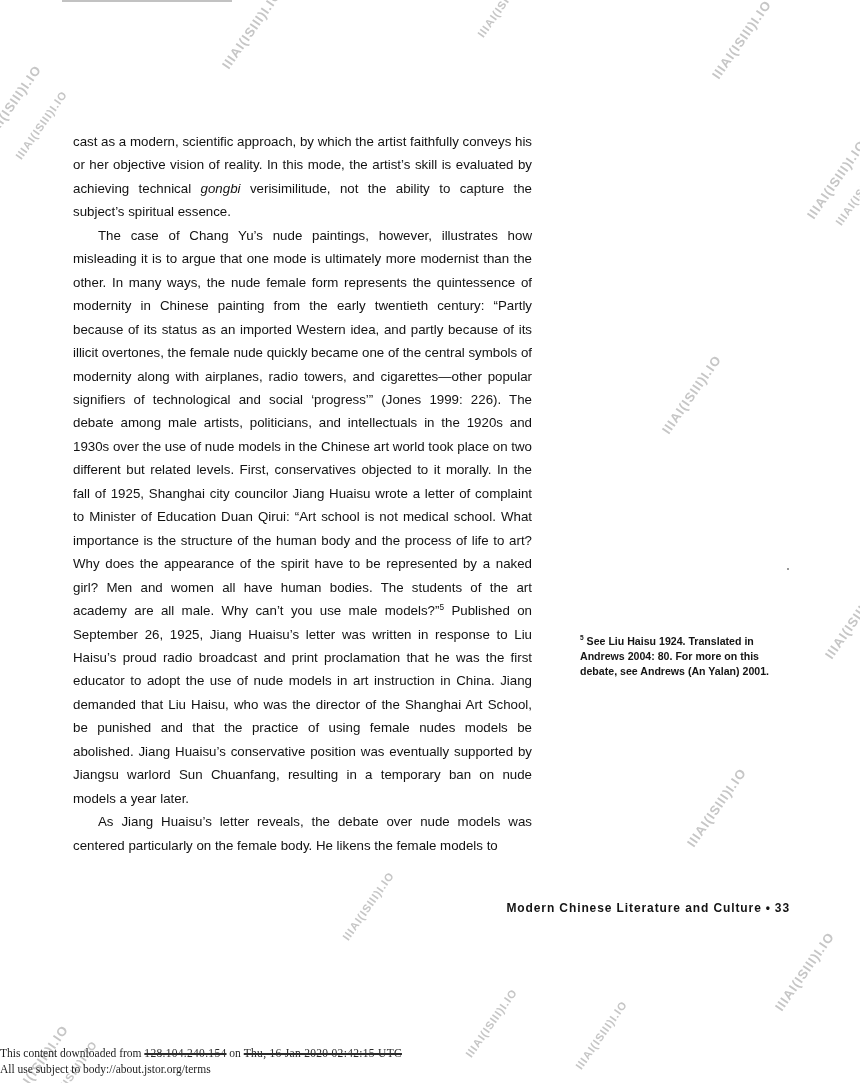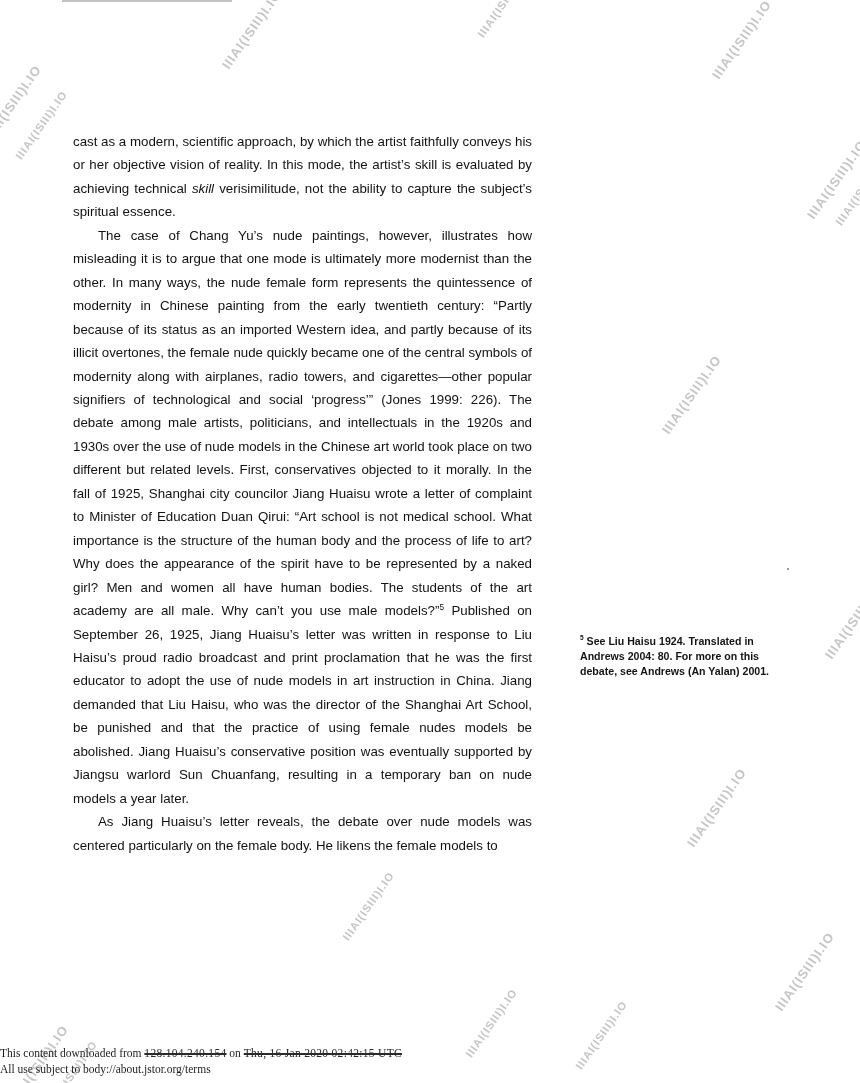--- a/index.html
+++ b/index.html
@@ -141,26 +141,29 @@
   <div class="wm wm11">IIIAI(ISIII)I.IO</div>
   <div class="wm wm12 small">IIIAI(ISIII)I.IO</div>
   <div class="wm wm13">IIIAI(ISIII)I.IO</div>
   <div class="wm wm14">IIIAI(ISIII)I.IO</div>
   <div class="wm wm15 small">IIIAI(ISIII)I.IO</div>
   <div class="wm wm16 small">IIIAI(ISIII)I.IO</div>
   <div class="wm wm17">IIIAI(ISIII)I.IO</div>
   <div class="wm wm18 small">IIIAI(ISIII)I.IO</div>
 
   <div class="body-text">
-    <p><span>cast as a modern, scientific approach, by which the artist faithfully conveys his or her objective vision of reality. In this mode, the artist’s skill is evaluated by achieving technical </span><span style="font-style: italic;">skill</span><span> verisimilitude, not the ability to capture the subject’s spiritual essence.</span></p>
+    <p><span>cast as a modern, scientific approach, by which the artist faithfully conveys his or her objective vision of reality. In this mode, the artist’s skill is evaluated by achieving technical </span><span style="font-style: italic;">gongbi</span><span> verisimilitude, not the ability to capture the subject’s spiritual essence.</span></p>
     <p class="indent"><span>The case of Chang Yu’s nude paintings, however, illustrates how misleading it is to argue that one mode is ultimately more modernist than the other. In many ways, the nude female form represents the quintessence of modernity in Chinese painting from the early twentieth century: “Partly because of its status as an imported Western idea, and partly because of its illicit overtones, the female nude quickly became one of the central symbols of modernity along with airplanes, radio towers, and cigarettes—other popular signifiers of technological and social ‘progress’” (Jones 1999: 226). The debate among male artists, politicians, and intellectuals in the 1920s and 1930s over the use of nude models in the Chinese art world took place on two different but related levels. First, conservatives objected to it morally. In the fall of 1925, Shanghai city councilor Jiang Huaisu wrote a letter of complaint to Minister of Education Duan Qirui: “Art school is not medical school. What importance is the structure of the human body and the process of life to art? Why does the appearance of the spirit have to be represented by a naked girl? Men and women all have human bodies. The students of the art academy are all male. Why can’t you use male models?”</span><sup>5</sup><span> Published on September 26, 1925, Jiang Huaisu’s letter was written in response to Liu Haisu’s proud radio broadcast and print proclamation that he was the first educator to adopt the use of nude models in art instruction in China. Jiang demanded that Liu Haisu, who was the director of the Shanghai Art School, be punished and that the practice of using female nudes models be abolished. Jiang Huaisu’s conservative position was eventually supported by Jiangsu warlord Sun Chuanfang, resulting in a temporary ban on nude models a year later.</span></p>
     <p class="indent"><span>As Jiang Huaisu’s letter reveals, the debate over nude models was centered particularly on the female body. He likens the female models to</span></p>
   </div>
 
   <div class="footnote"><sup>5</sup><span> See Liu Haisu 1924. Translated in Andrews 2004: 80. For more on this debate, see Andrews (An Yalan) 2001.</span></div>
 
+  <div class="running-footer">
+    <span>Modern Chinese Literature and Culture</span><span class="sep">•</span><span>33</span>
+  </div>
 
   <div class="jstor-line l1">
     <span>This content downloaded from </span><span class="redacted">128.104.240.154</span><span> on </span><span class="redacted">Thu, 16 Jan 2020 02:42:15 UTC</span>
   </div>
   <div class="jstor-line l2">All use subject to body://about.jstor.org/terms</div>
 
 </div>
 
 </body></html>

